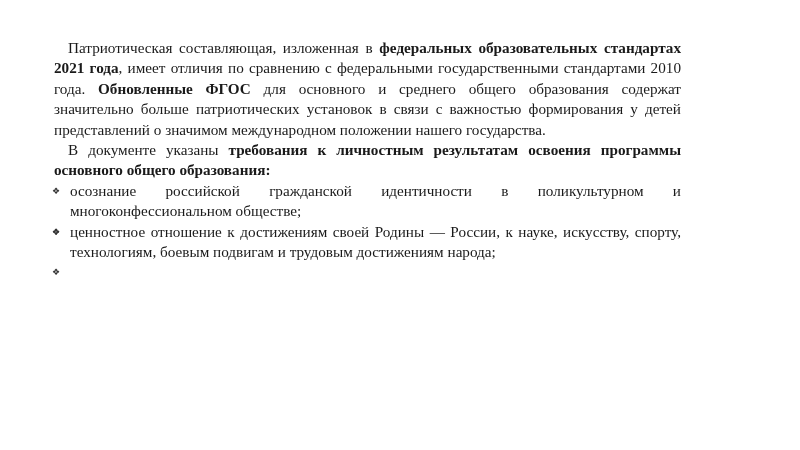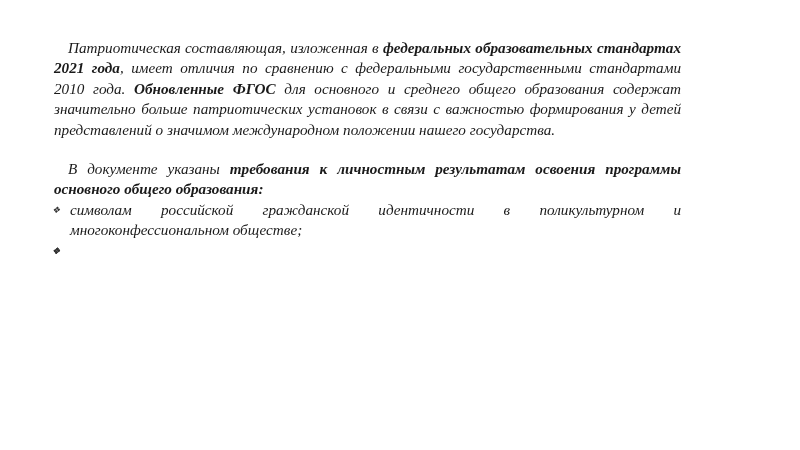--- a/index.html
+++ b/index.html
@@ -1,42 +1,42 @@
 <!DOCTYPE html>
 <html><head>
 <meta charset="utf-8">
 <style>
   html, body { margin: 0; padding: 0; }
   body {
     width: 800px; height: 450px; background: #ffffff; overflow: hidden;
     font-family: "Liberation Serif", serif; color: #1a1a1a;
   }
-  .page { position: absolute; left: 54px; top: 38px; width: 627px; font-style: italic; }
+  .page { position: absolute; left: 54px; top: 38px; width: 627px; }
   p.para {
     margin: 0; font-size: 15.2px; line-height: 20.4px; text-align: justify;
     text-indent: 14px;
   }
-  p.para + p.para { margin-top: 19px; }
+  p.para + p.para { }
   b { font-weight: bold; }
   ul.req { list-style: none; margin: 0; padding: 0; }
   ul.req li {
     position: relative; padding-left: 16px; font-size: 15.2px; line-height: 20.4px;
     text-align: justify;
   }
   ul.req li .bullet {
     position: absolute; left: -2px; top: 0; font-size: 9px; color: #333;
   }
 </style>
 </head>
 <body>
 
 <div class="page">
   <p class="para"><span>Патриотическая составляющая, изложенная в </span><b>федеральных образовательных стандартах 2021 года</b><span>, имеет отличия по сравнению с федеральными государственными стандартами 2010 года. </span><b>Обновленные ФГОС</b><span> для основного и среднего общего образования содержат значительно больше патриотических установок в связи с важностью формирования у детей представлений о значимом международном положении нашего государства.</span></p>
 
   <p class="para"><span>В документе указаны </span><b>требования к личностным результатам освоения программы основного общего образования:</b></p>
 
   <ul class="req">
-    <li><span class="bullet">❖</span><span>символам российской гражданской идентичности в поликультурном и многоконфессиональном обществе;</span></li>
+    <li><span class="bullet">❖</span><span>осознание российской гражданской идентичности в поликультурном и многоконфессиональном обществе;</span></li>
     <li><span class="bullet">❖</span></li>
-    <li><span class="bullet">❖</span></li>
+    <li><span class="bullet">❖</span><span>ценностное отношение к достижениям своей Родины — России, к науке, искусству, спорту, технологиям, боевым подвигам и трудовым достижениям народа;</span></li>
     <li><span class="bullet">❖</span></li>
   </ul>
 </div>
 
 </body></html>

